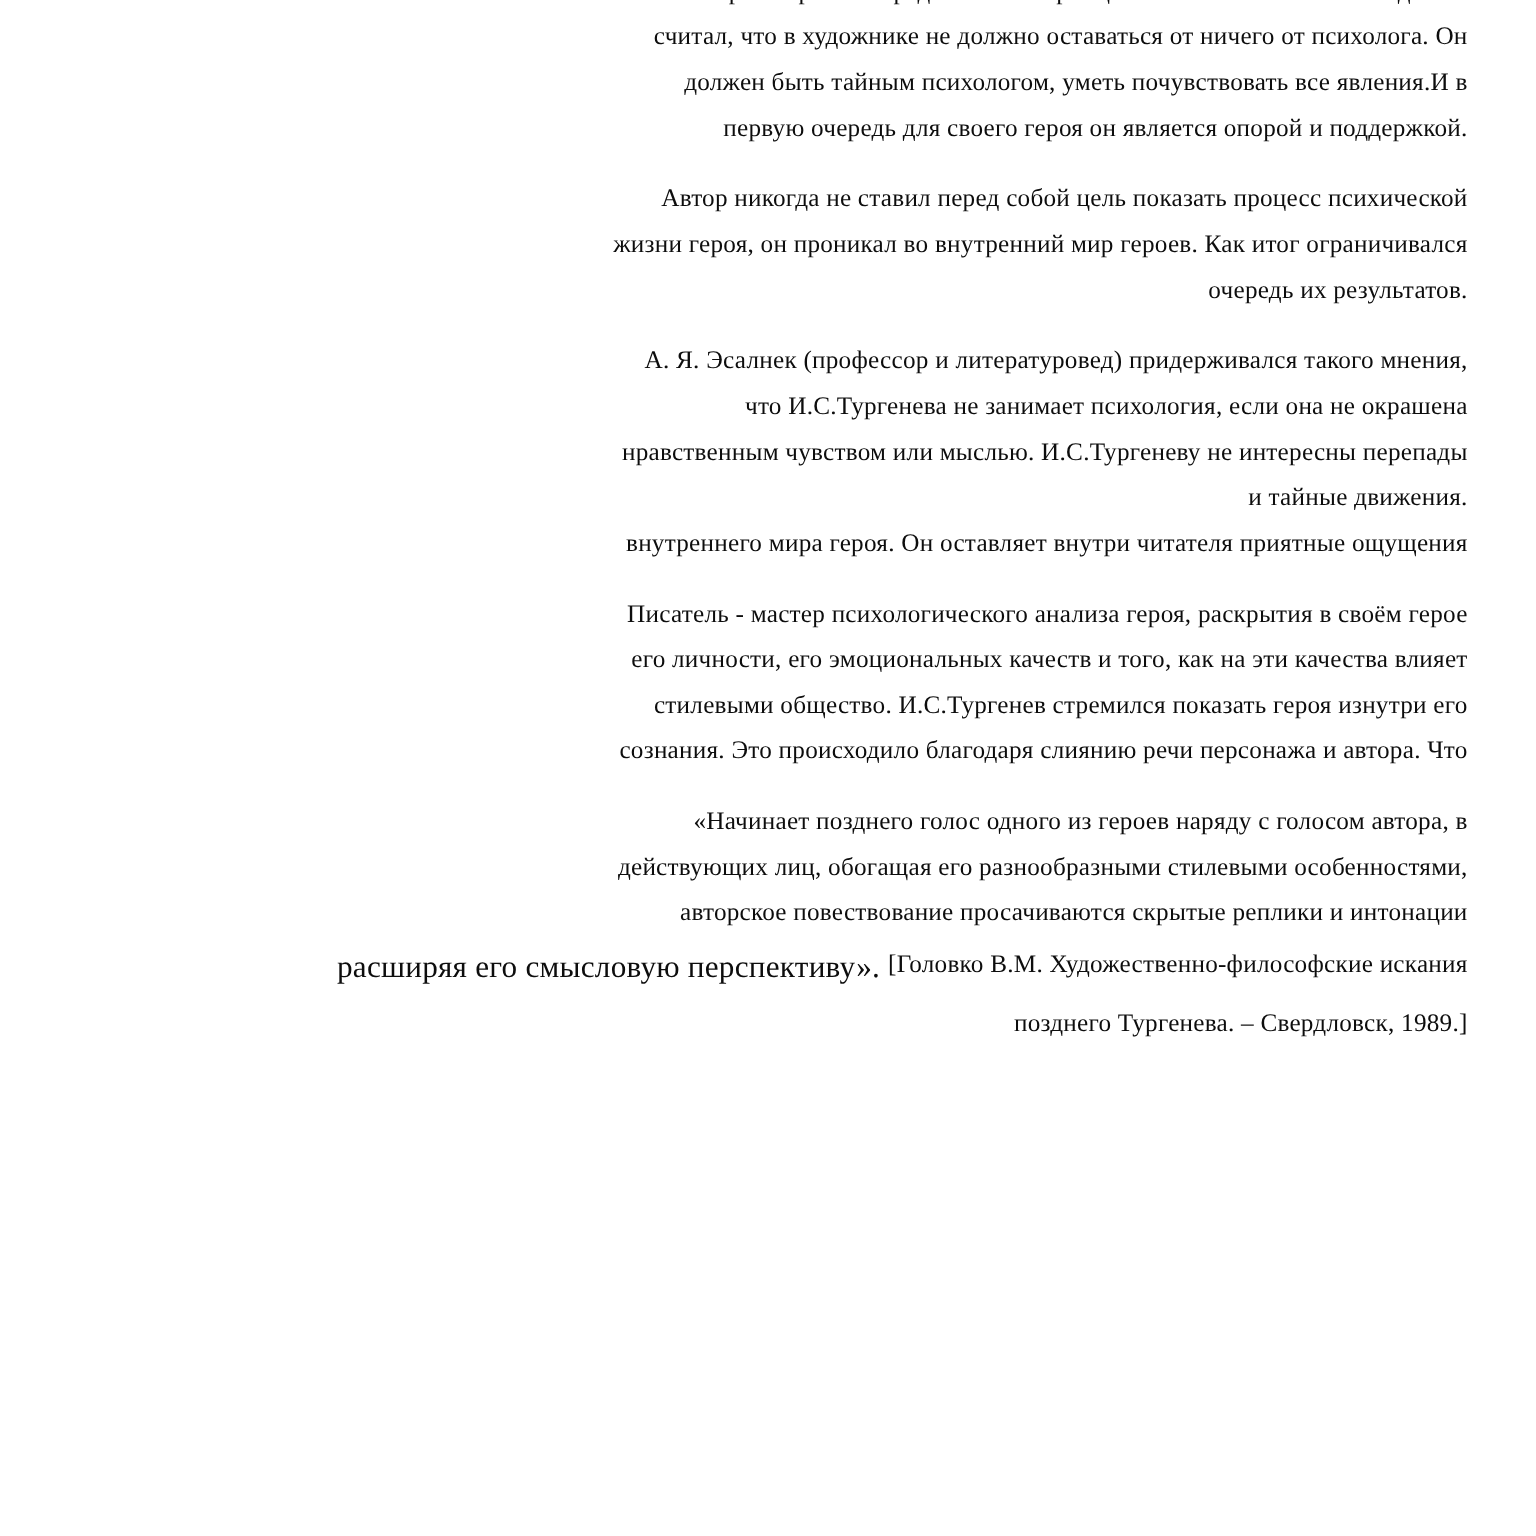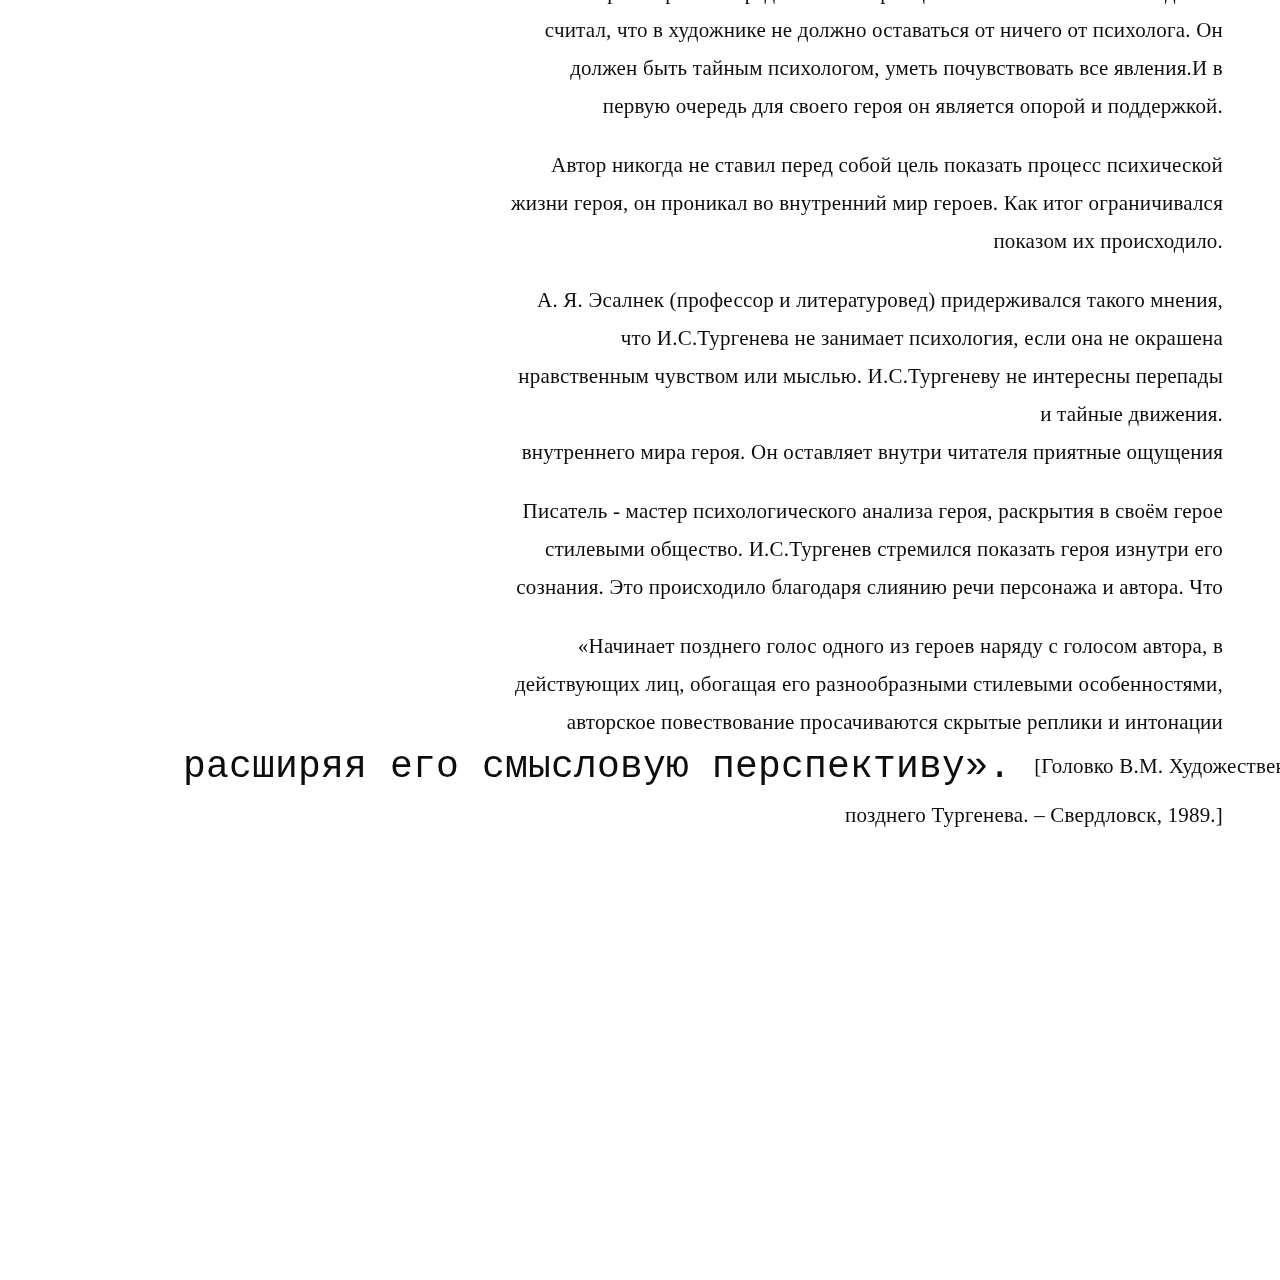--- a/index.html
+++ b/index.html
@@ -26,21 +26,21 @@
   }
   .line {
     display: block;
     white-space: nowrap;
     text-align: right;
   }
   .line--small {
     font-size: 21px;
     line-height: 38px;
   }
-  .seg-body { font-size: 38px; font-family: Liberation Mono, monospace; }
+  .seg-body { font-size: 26px; }
   .seg-citation {
     font-size: 21px;
     position: relative;
     top: -4px;
     margin-top: 23px;
   }
   .line--small .seg-citation { top: 0; }
 </style>
 </head>
 <body>
@@ -49,31 +49,32 @@
   <div>
       <p class="para">
         <span class="line line--small">Сам автор конкретно определял свой принцип психологического метода. Он</span>
         <span class="line line--small">считал, что в художнике не должно оставаться от ничего от психолога. Он</span>
         <span class="line line--small">должен быть тайным психологом, уметь почувствовать все явления.И в</span>
         <span class="line line--small">первую очередь для своего героя он является опорой и поддержкой.</span>
       </p>
       <p class="para">
         <span class="line line--small">Автор никогда не ставил перед собой цель показать процесс психической</span>
         <span class="line line--small">жизни героя, он проникал во внутренний мир героев. Как итог ограничивался</span>
-        <span class="line line--small">показом их происходило.</span>
+        <span class="line line--small">очередь их результатов.</span>
       </p>
       <p class="para">
         <span class="line line--small">А. Я. Эсалнек (профессор и литературовед) придерживался такого мнения,</span>
         <span class="line line--small">что И.С.Тургенева не занимает психология, если она не окрашена</span>
         <span class="line line--small">нравственным чувством или мыслью. И.С.Тургеневу не интересны перепады</span>
         <span class="line line--small">и тайные движения.</span>
         <span class="line line--small">внутреннего мира героя. Он оставляет внутри читателя приятные ощущения</span>
       </p>
       <p class="para">
         <span class="line line--small">Писатель - мастер психологического анализа героя, раскрытия в своём герое</span>
+        <span class="line line--small">его личности, его эмоциональных качеств и того, как на эти качества влияет</span>
         <span class="line line--small">стилевыми общество. И.С.Тургенев стремился показать героя изнутри его</span>
         <span class="line line--small">сознания. Это происходило благодаря слиянию речи персонажа и автора. Что</span>
       </p>
       <p class="para">
         <span class="line line--small">«Начинает позднего голос одного из героев наряду с голосом автора, в</span>
         <span class="line line--small">действующих лиц, обогащая его разнообразными стилевыми особенностями,</span>
         <span class="line line--small">авторское повествование просачиваются скрытые реплики и интонации</span>
         <span class="line"><span class="seg-body">расширяя его смысловую перспективу». </span><span class="seg-citation">[Головко В.М. Художественно-философские искания</span></span>
         <span class="line line--small"><span class="seg-citation">позднего Тургенева. – Свердловск, 1989.]</span></span>
       </p>

